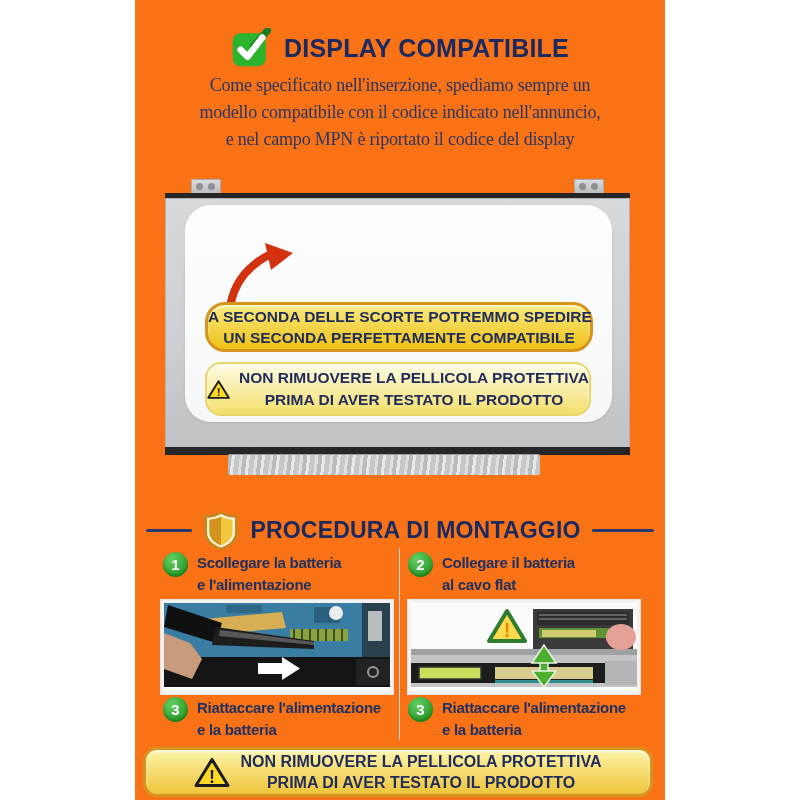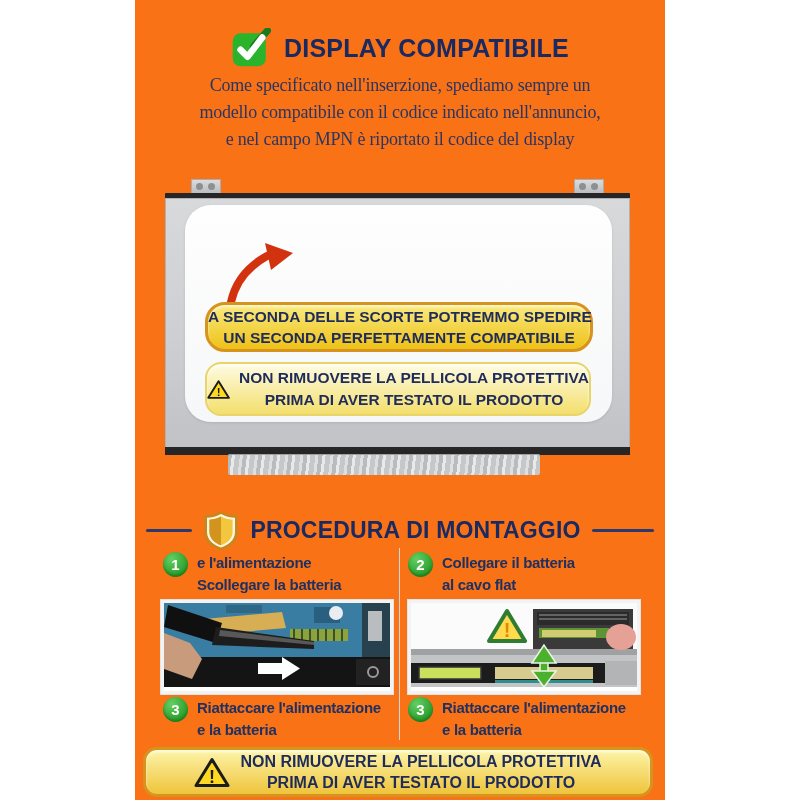--- a/index.html
+++ b/index.html
@@ -141,22 +141,22 @@
       <path d="M18,6.5 C21.5,8.5 25.5,9.4 29.6,9.7 L29.6,22 C29.6,28.6 23.9,33.4 18,35.2 C12.1,33.4 6.4,28.6 6.4,22 L6.4,9.7 C10.5,9.4 14.5,8.5 18,6.5 Z" fill="#f3c73d"></path>
       <path d="M18,6.5 C14.5,8.5 10.5,9.4 6.4,9.7 L6.4,22 C6.4,28.6 12.1,33.4 18,35.2 Z" fill="#d3941f"></path>
     </svg>
     <span class="proc-title">PROCEDURA DI MONTAGGIO</span>
     <div class="rule right"></div>
   </div>
 
   <div class="step s1">
     <div class="step-num">1</div>
     <div class="step-text">
+      <div>Scollegare la batteria</div>
       <div>e l'alimentazione</div>
-      <div>Scollegare la batteria</div>
     </div>
   </div>
   <div class="step s2">
     <div class="step-num">2</div>
     <div class="step-text">
       <div>Collegare il batteria</div>
       <div>al cavo flat</div>
     </div>
   </div>
 

